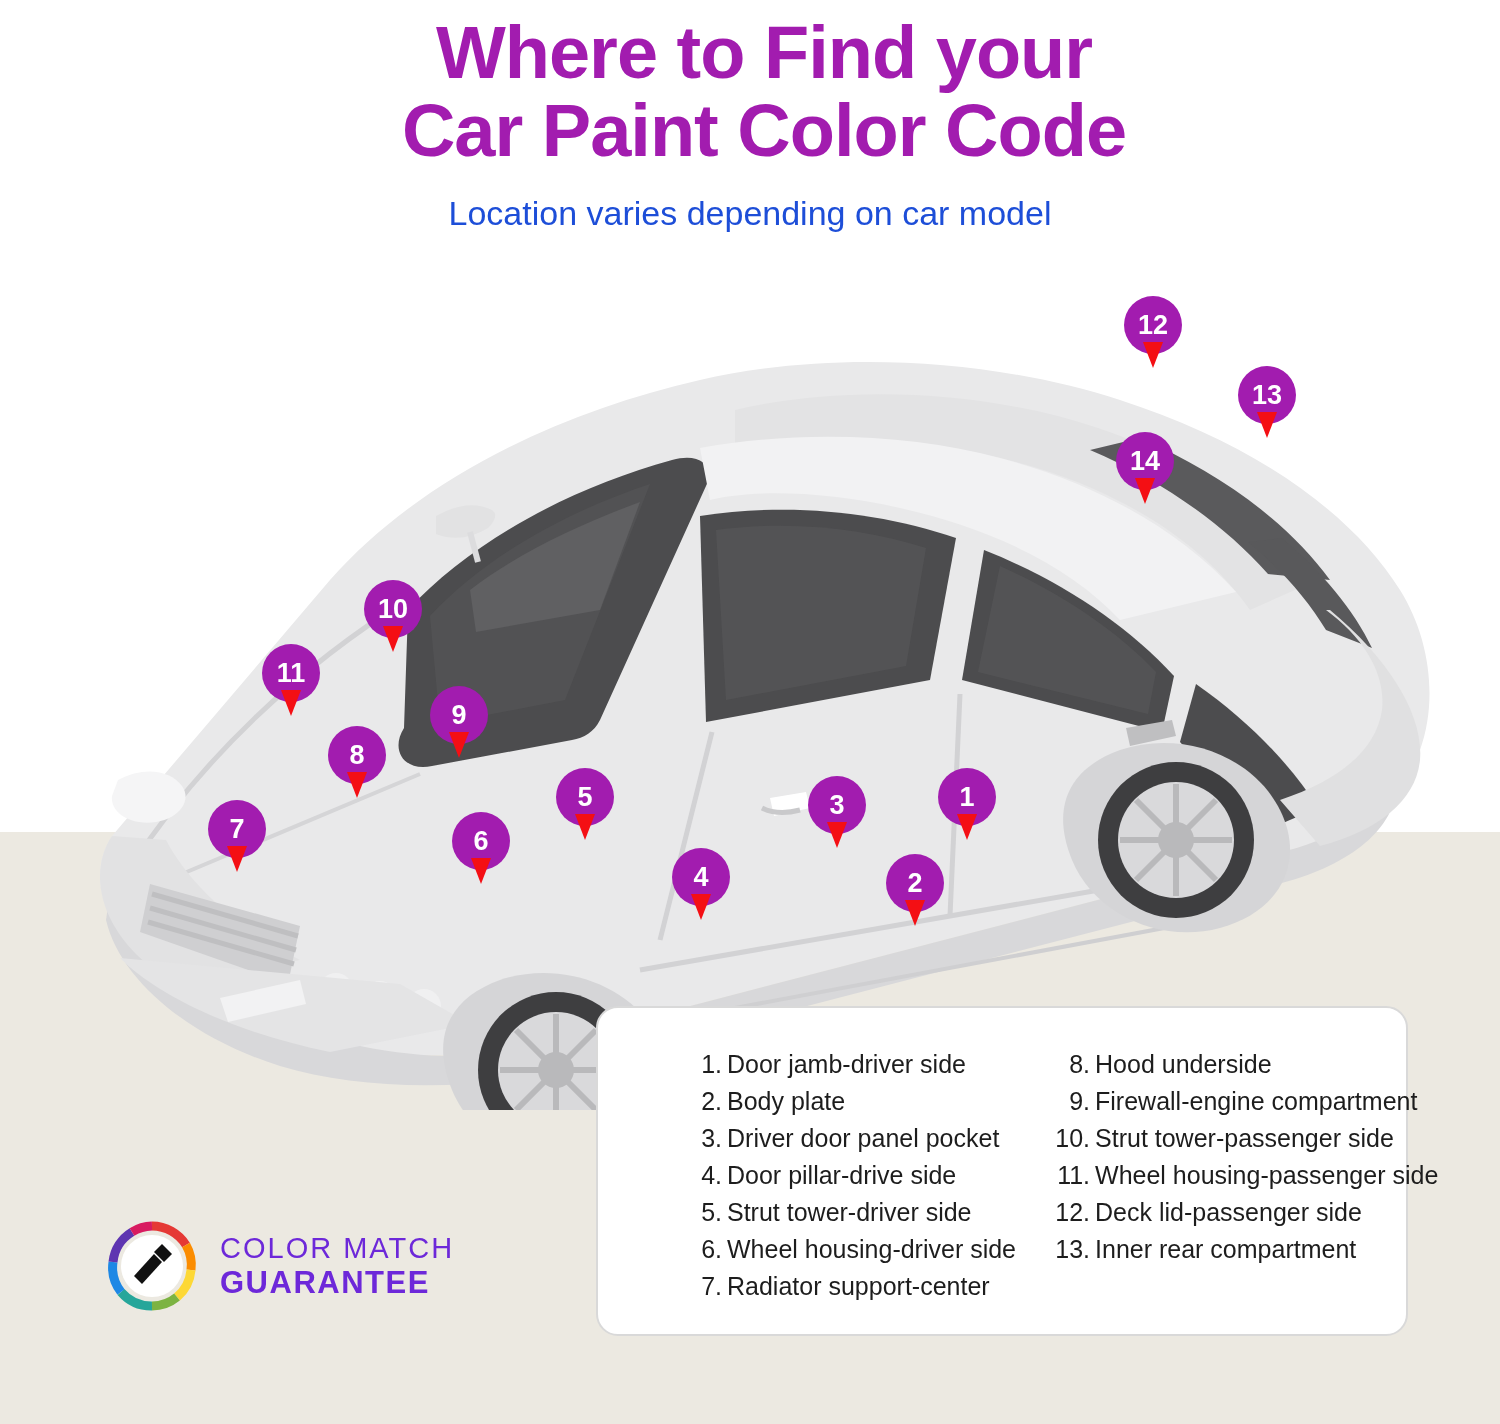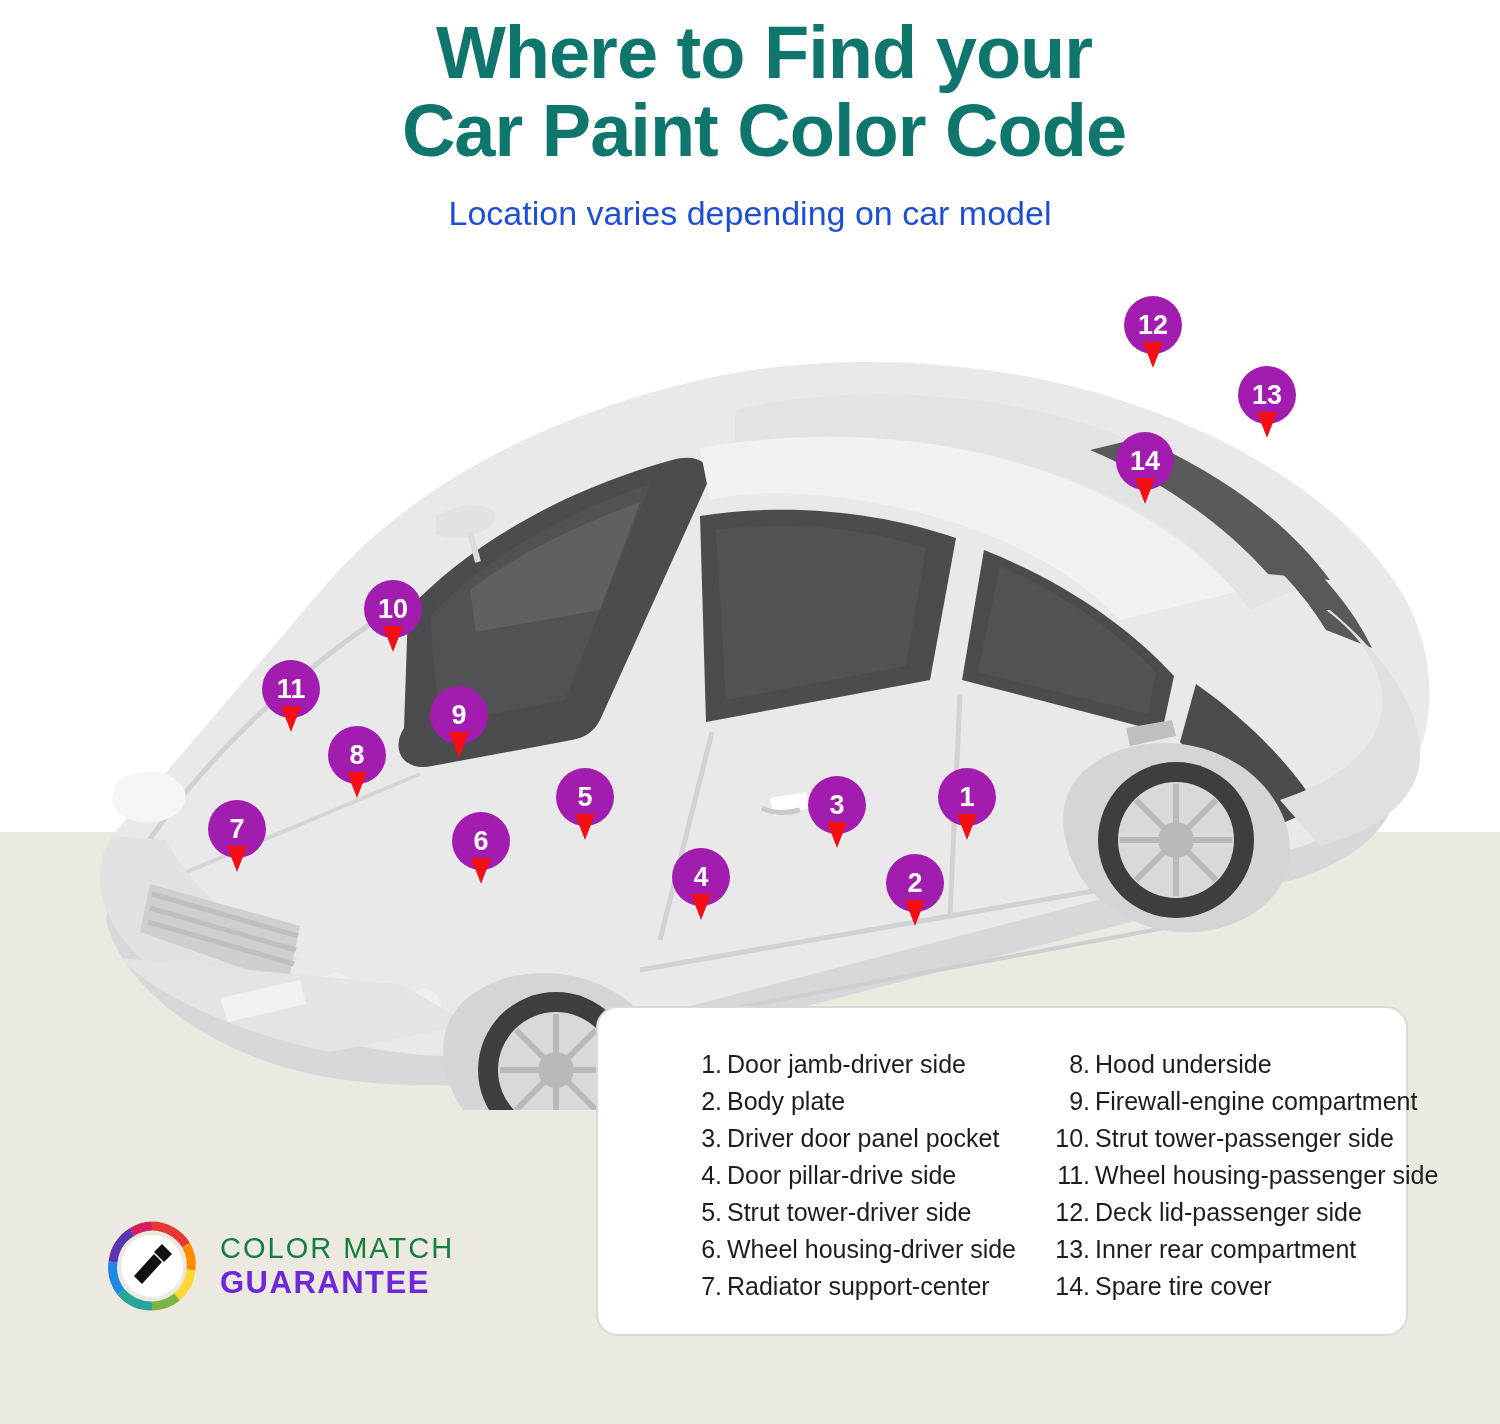--- a/index.html
+++ b/index.html
@@ -8,21 +8,21 @@
     background:#ffffff;
     font-family:"Liberation Sans", sans-serif;
     overflow:hidden;
     position:relative;
   }
   .stage{position:relative;width:1500px;height:1424px;overflow:hidden;}
 
   
   .header{position:absolute;top:0;left:0;width:1500px;text-align:center;}
   .title{
-    font-size:74px;line-height:78px;font-weight:bold;color:#0f766e;
+    font-size:74px;line-height:78px;font-weight:bold;color:#a21caf;
     letter-spacing:-1px;margin-top:14px;padding-left:28px;
   }
   .subtitle{
     font-size:34px;color:#1d4ed8;margin-top:24px;
   }
 
   
   .ground{
     position:absolute;left:0;top:832px;width:1500px;height:592px;
     background:#ece9e1;
@@ -65,21 +65,21 @@
     display:flex;font-size:25px;color:#1d1d1d;line-height:36px;margin-bottom:1px;
     white-space:nowrap;
   }
   .legend-num{min-width:40px;text-align:right;padding-right:5px;}
   .legend-col.right .legend-num{min-width:48px;}
 
   
   .logo{position:absolute;left:104px;top:1218px;display:flex;align-items:center;}
   .logo-mark{width:96px;height:96px;position:relative;}
   .logo-text{margin-left:20px;}
-  .logo-line1{font-size:29px;letter-spacing:2px;color:#15803d;}
+  .logo-line1{font-size:29px;letter-spacing:2px;color:#6d28d9;}
   .logo-line2{font-size:31px;letter-spacing:1.5px;font-weight:bold;color:#6d28d9;}
 </style>
 </head>
 <body>
 
 <div class="stage">
 
   <div class="header">
     <div class="title">
       <div>Where to Find your</div>
@@ -203,21 +203,21 @@
       <div class="pin" style="left: 938px; top: 768px;">1</div>
       <div class="pin" style="left: 886px; top: 854px;">2</div>
       <div class="pin" style="left: 808px; top: 776px;">3</div>
       <div class="pin" style="left: 672px; top: 848px;">4</div>
       <div class="pin" style="left: 556px; top: 768px;">5</div>
       <div class="pin" style="left: 452px; top: 812px;">6</div>
       <div class="pin" style="left: 208px; top: 800px;">7</div>
       <div class="pin" style="left: 328px; top: 726px;">8</div>
       <div class="pin" style="left: 430px; top: 686px;">9</div>
       <div class="pin" style="left: 364px; top: 580px;">10</div>
-      <div class="pin" style="left: 262px; top: 660px;">11</div>
+      <div class="pin" style="left: 262px; top: 644px;">11</div>
       <div class="pin" style="left: 1124px; top: 296px;">12</div>
       <div class="pin" style="left: 1238px; top: 366px;">13</div>
       <div class="pin" style="left: 1116px; top: 432px;">14</div>
     </div>
 
   <div class="legend">
     <div class="legend-cols">
       <div class="legend-col left" id="legend-left">
           <div class="legend-item">
             <span class="legend-num">1.</span>
@@ -265,24 +265,20 @@
             <span class="legend-num">11.</span>
             <span>Wheel housing-passenger side</span>
           </div>
           <div class="legend-item">
             <span class="legend-num">12.</span>
             <span>Deck lid-passenger side</span>
           </div>
           <div class="legend-item">
             <span class="legend-num">13.</span>
             <span>Inner rear compartment</span>
-          </div>
-          <div class="legend-item">
-            <span class="legend-num">14.</span>
-            <span>Spare tire cover</span>
           </div>
         </div>
     </div>
   </div>
 
   <div class="logo">
     <div class="logo-mark">
       <svg width="96" height="96" viewBox="0 0 96 96" xmlns="http://www.w3.org/2000/svg">
         <g fill="none" stroke-width="9">
           <path d="M48 8 A40 40 0 0 1 82 27" stroke="#E53935"></path>

